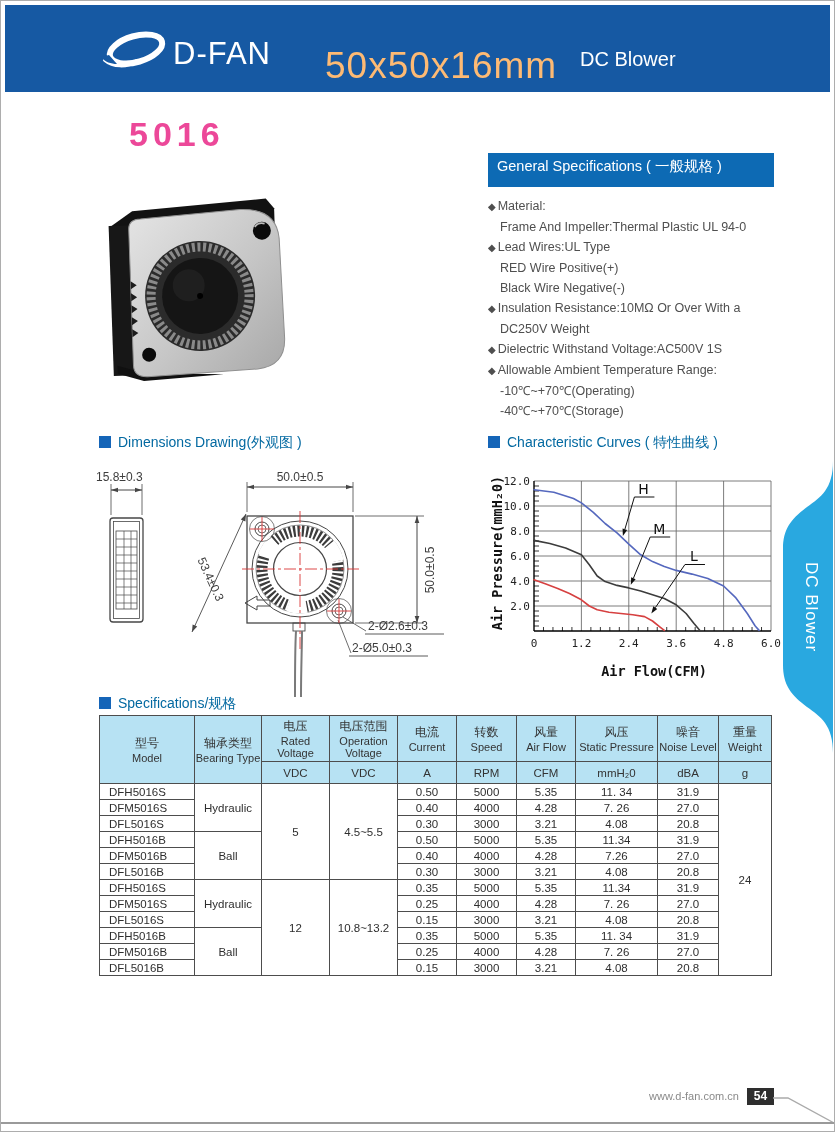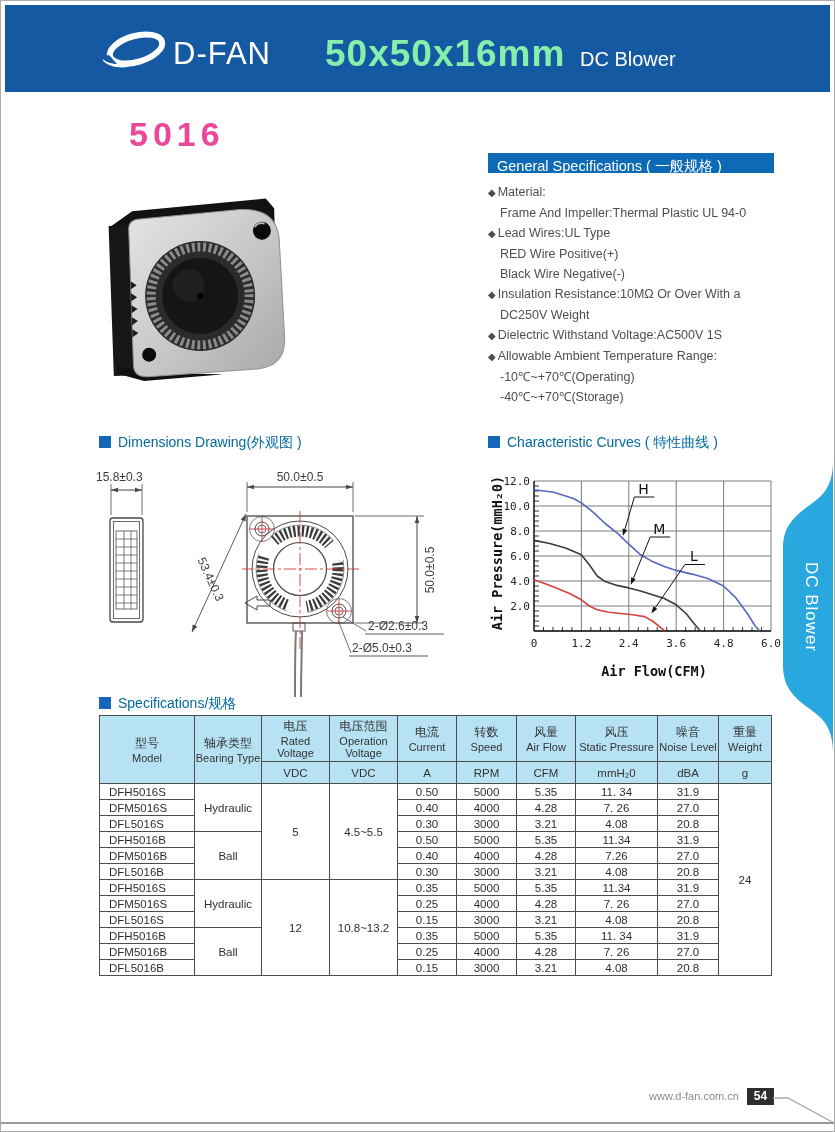--- a/index.html
+++ b/index.html
@@ -5,27 +5,27 @@
   * { margin:0; padding:0; box-sizing:border-box; }
   html,body { background:#fff; }
   .page {
     position:relative; width:835px; height:1132px; overflow:hidden;
     background:#fff; border:1px solid #adadad;
     font-family:"Liberation Sans", sans-serif; color:#333;
   }
   
   .banner { position:absolute; top:4px; left:4px; right:4px; height:87px; background:#1659a3; }
   .brand-name { position:absolute; left:168px; top:31px; color:#fff; font-size:31px; font-weight:normal; letter-spacing:1px; }
-  .size-title { position:absolute; left:320px; top:28px; color:#86efac; font-size:37px; font-weight:700; letter-spacing:1px; }
+  .size-title { position:absolute; left:320px; top:40px; color:#fdba74; font-size:37px; font-weight:400; letter-spacing:1px; }
   .product-type { position:absolute; left:575px; top:43px; color:#fff; font-size:20px; }
   
   .model-title { position:absolute; left:128px; top:114px; font-size:34px; font-weight:700; letter-spacing:5px; color:#ec4899; }
   
   .genspec { position:absolute; left:487px; top:152px; width:286px; }
-  .genspec-bar { background:#0d6ab4; color:#fff; font-size:14.5px; height:20px; line-height:26px; padding-left:9px; }
+  .genspec-bar { background:#0d6ab4; color:#fff; font-size:14.5px; height:34px; line-height:26px; padding-left:9px; }
   .spec-list { margin-top:9px; }
   .spec-line { font-size:12.5px; color:#4f4f4f; line-height:20px; white-space:nowrap; }
   .spec-line.indent { padding-left:12px; }
   .spec-line .bullet { font-size:10px; margin-right:2px; color:#4f4f4f; }
   
   .section-hdr { position:absolute; font-size:14px; color:#0369a1; }
   .section-sq { display:inline-block; width:12px; height:12px; background:#1565b8; margin-right:7px; vertical-align:-1px; }
   
   .side-tab { position:absolute; right:1px; top:460px; width:50px; height:292px; }
   .side-tab-label {

